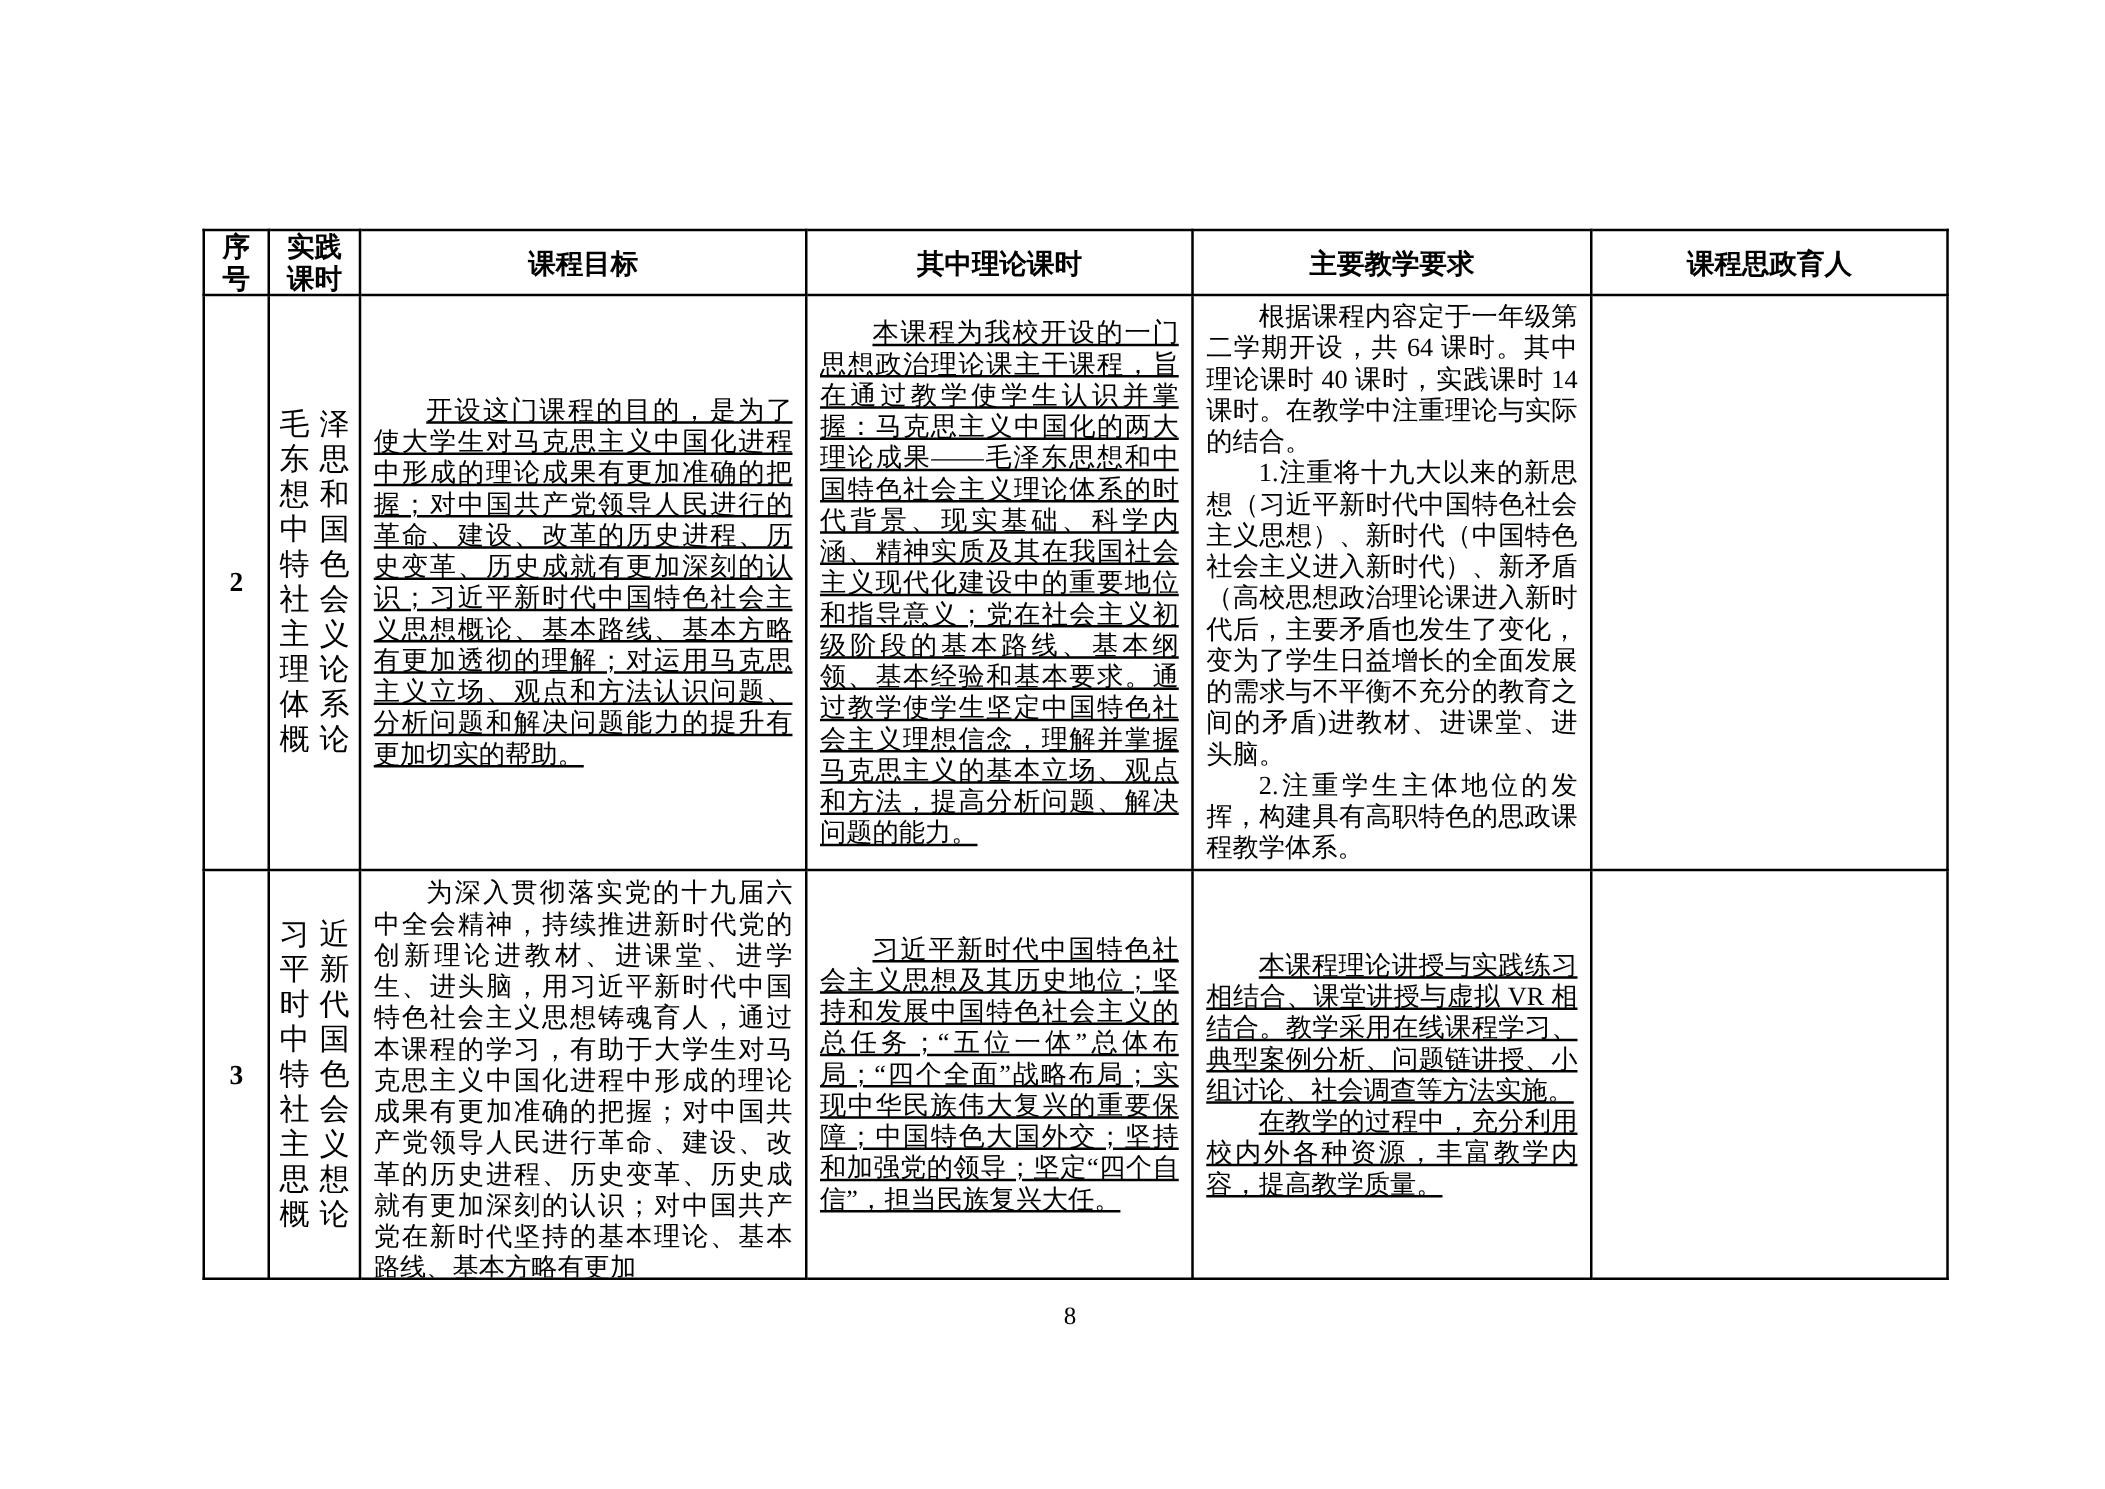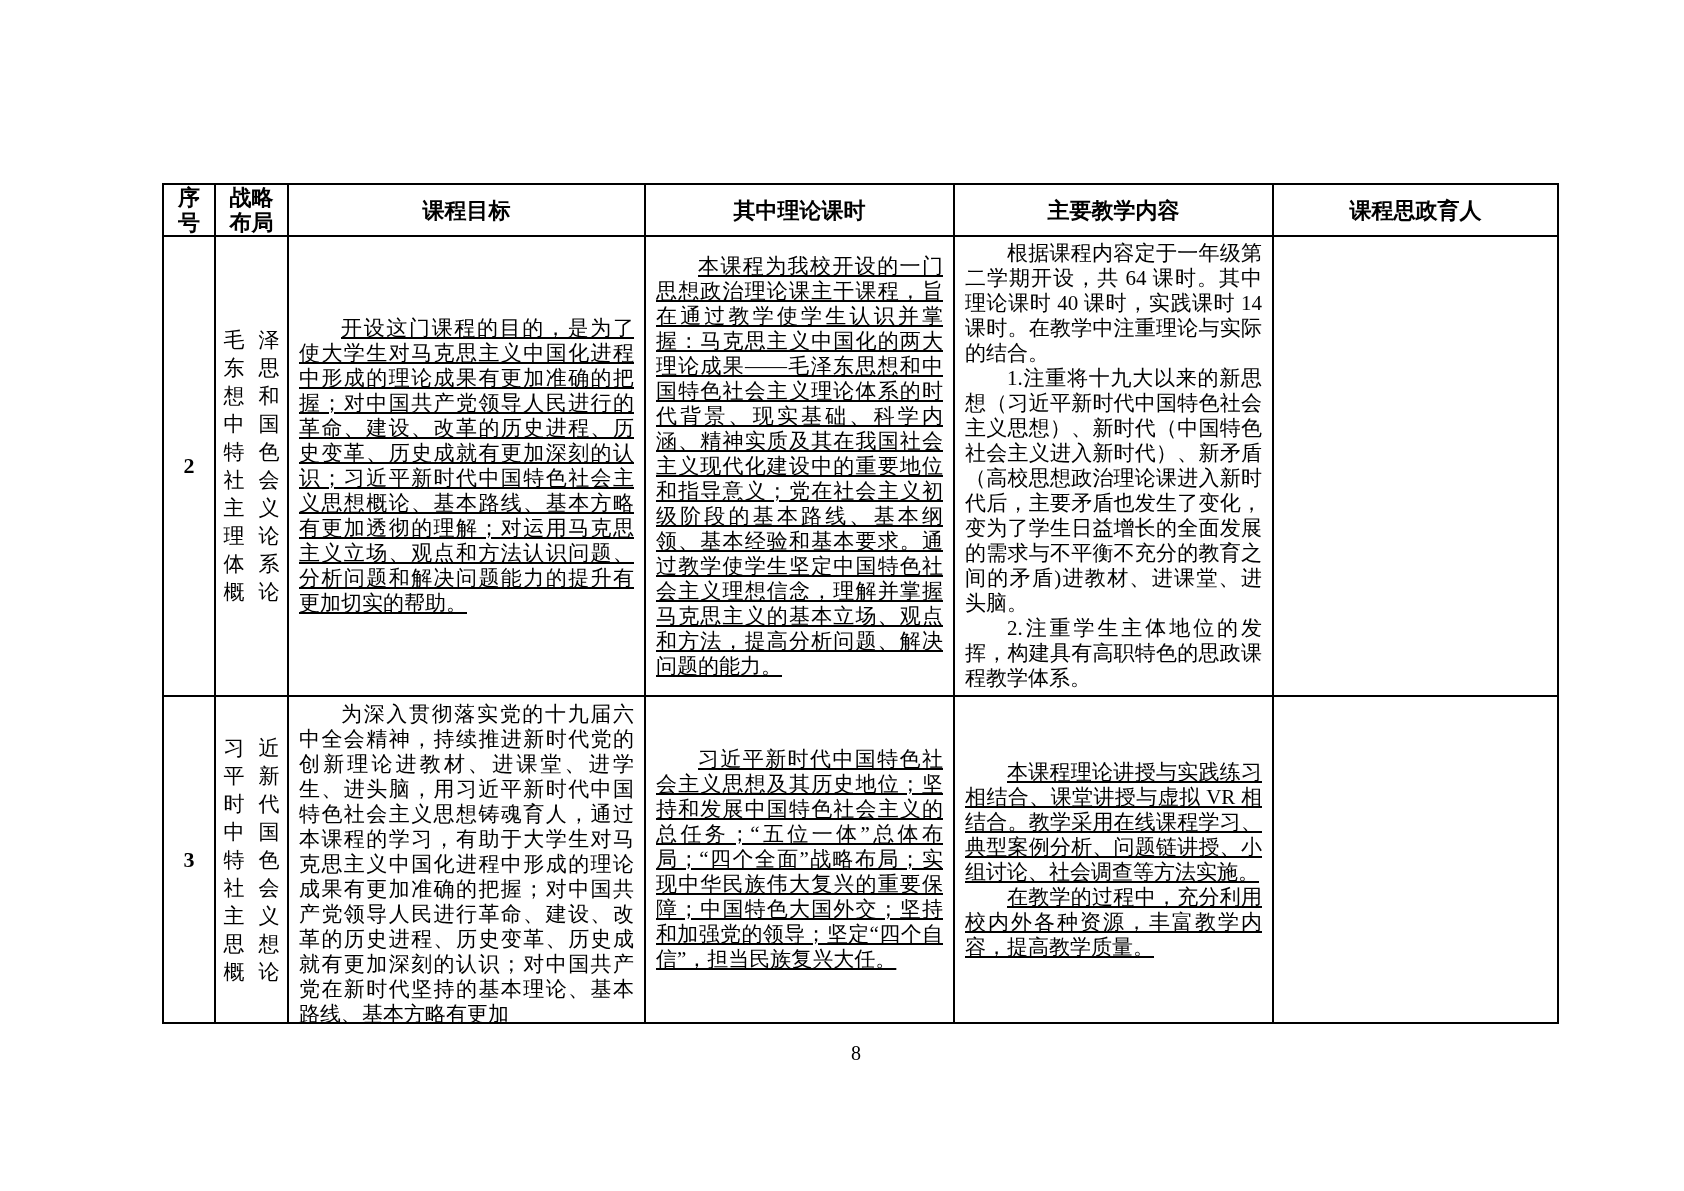--- a/index.html
+++ b/index.html
@@ -54,21 +54,21 @@
   td.no-cell {
     font-weight: bold;
     font-size: 22px;
     text-align: center;
     vertical-align: middle;
   }
   td.name-cell { vertical-align: middle; }
   .vname {
     width: 56px;
     margin: 0 auto;
-    font-size: 21px;
+    font-size: 24px;
     line-height: 28px;
     word-break: break-all;
     text-align: justify;
     text-align-last: justify;
   }
 
   td.body-cell {
     font-size: 21px;
     line-height: 25px;
     text-align: justify;
@@ -106,30 +106,30 @@
       <col style="width:309px">
       <col style="width:319px">
       <col style="width:285px">
     </colgroup>
     <thead>
       <tr class="header-row">
         <th>
           <div class="hdr hdr-one">序号</div>
         </th>
         <th>
-          <div class="hdr hdr-two">战略布局</div>
+          <div class="hdr hdr-two">实践课时</div>
         </th>
         <th>
           <div class="hdr">课程目标</div>
         </th>
         <th>
           <div class="hdr">其中理论课时</div>
         </th>
         <th>
-          <div class="hdr">主要教学内容</div>
+          <div class="hdr">主要教学要求</div>
         </th>
         <th>
           <div class="hdr">课程思政育人</div>
         </th>
       </tr>
     </thead>
     <tbody>
       <tr class="row-2">
         <td class="no-cell">
           <span>2</span>

